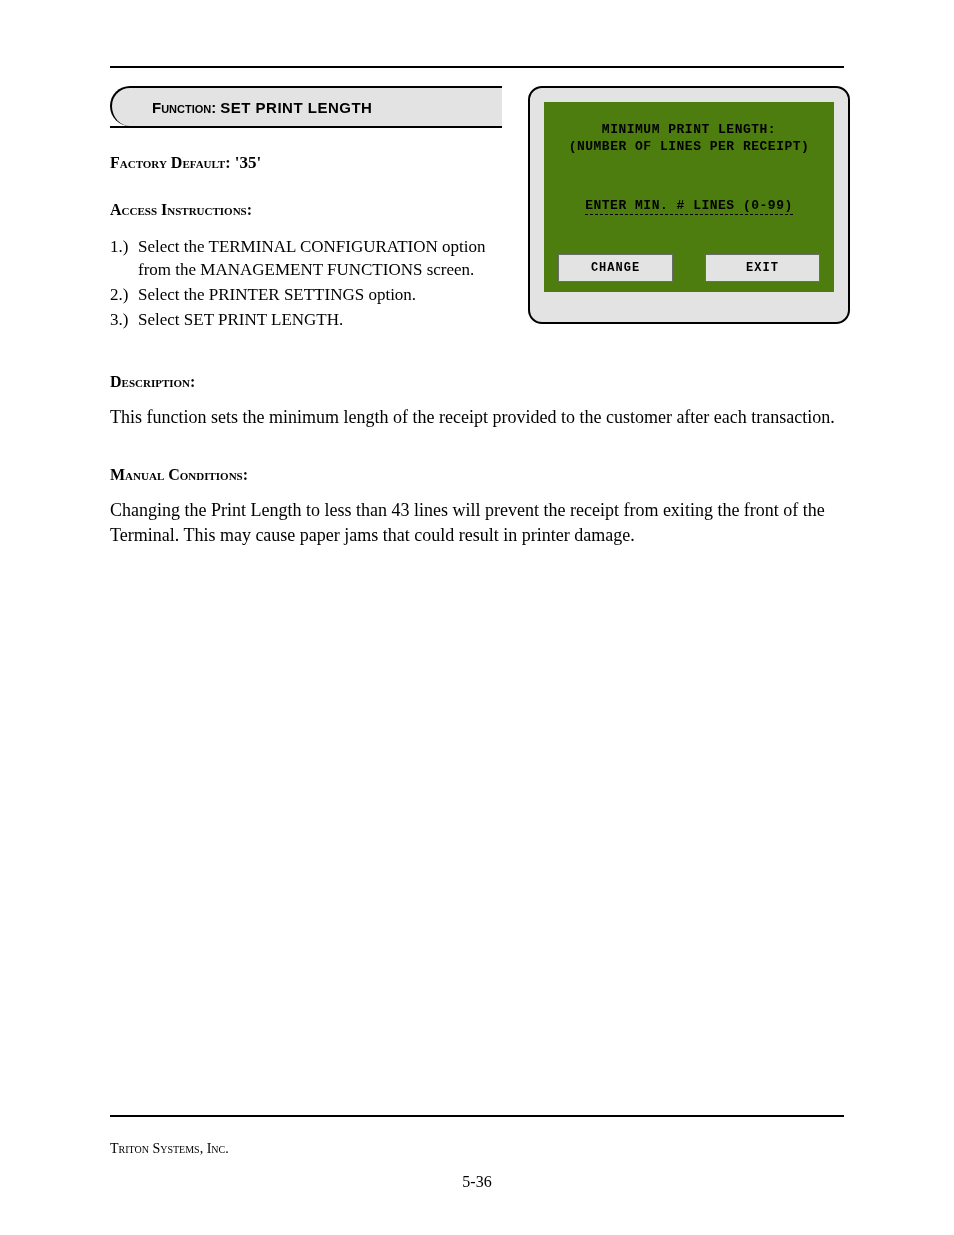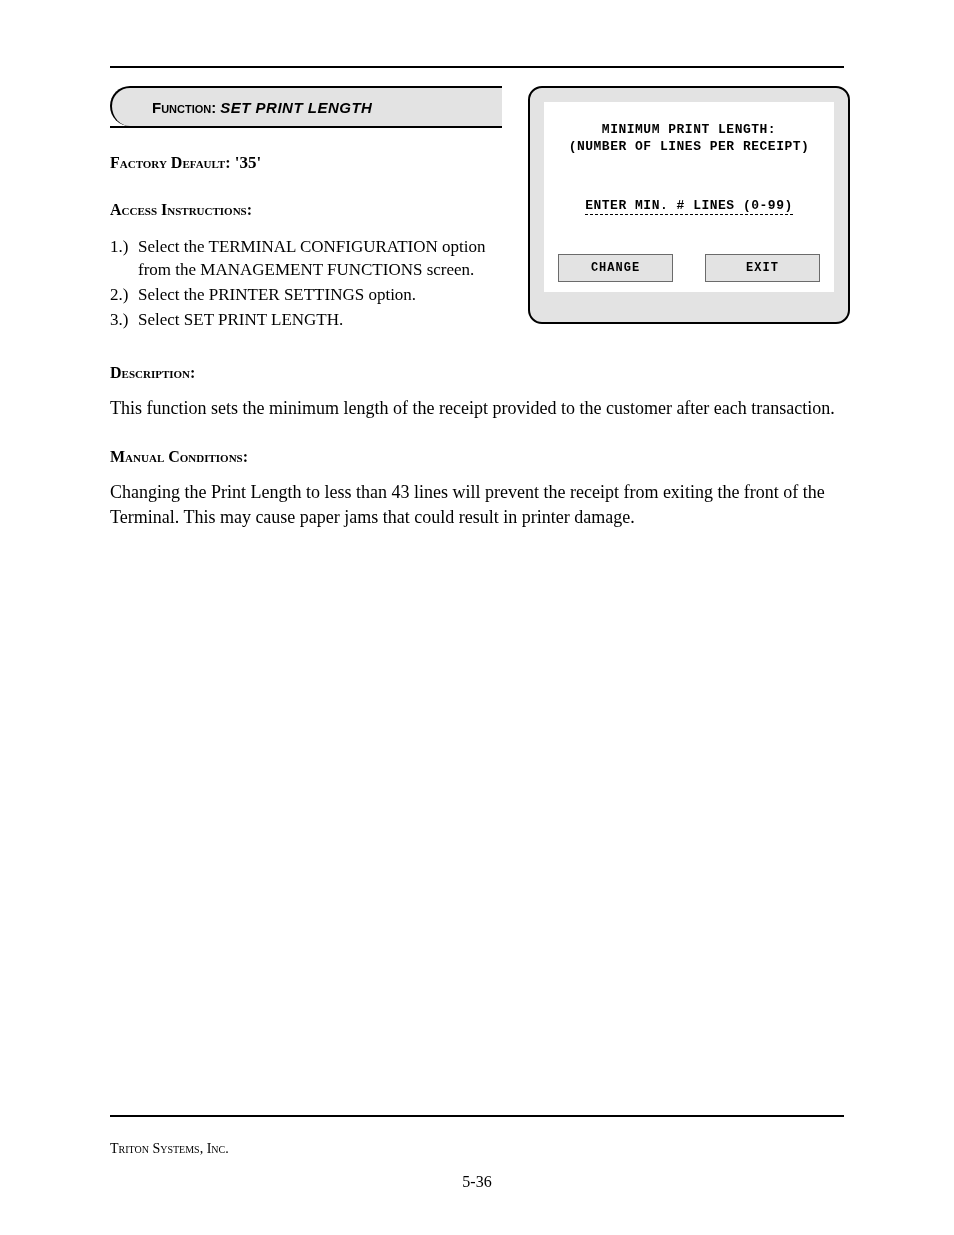--- a/index.html
+++ b/index.html
@@ -63,21 +63,20 @@
     font-family: Arial, Helvetica, sans-serif;
     font-weight: bold;
     font-size: 15px;
   }
   .function-tab .fn-label {
     font-variant: small-caps;
   }
   .function-tab .fn-name {
     letter-spacing: 0.5px;
     margin-left: 4px;
-    font-style: italic;
   }
   .tab-underline {
     border: none;
     border-top: 2px solid #000;
     margin: 0 0 0 0;
     width: 392px;
   }
   .left-col {
     width: 410px;
   }
@@ -115,21 +114,21 @@
     border: 2px solid #000;
     border-radius: 14px;
     box-sizing: border-box;
   }
   .inner-screen {
     position: absolute;
     top: 14px;
     left: 14px;
     right: 14px;
     height: 190px;
-    background: #ffffff;
+    background: #4d7c0f;
     font-family: "Courier New", monospace;
     font-weight: bold;
     font-size: 13px;
     letter-spacing: 0.5px;
     text-align: center;
     box-sizing: border-box;
     padding-top: 20px;
   }
   .inner-screen .hdr {
     line-height: 1.3;
@@ -161,21 +160,21 @@
     font-weight: bold;
     font-size: 12px;
     letter-spacing: 1px;
   }
   .body-text {
     font-size: 18px;
     line-height: 1.35;
     margin-top: 14px;
   }
   .label-line {
-    margin-top: 28px;
+    margin-top: 37px;
   }
   .footer-rule {
     position: absolute;
     left: 110px;
     right: 110px;
     bottom: 110px;
     border: none;
     border-top: 2px solid #000;
   }
   .footer-company {

